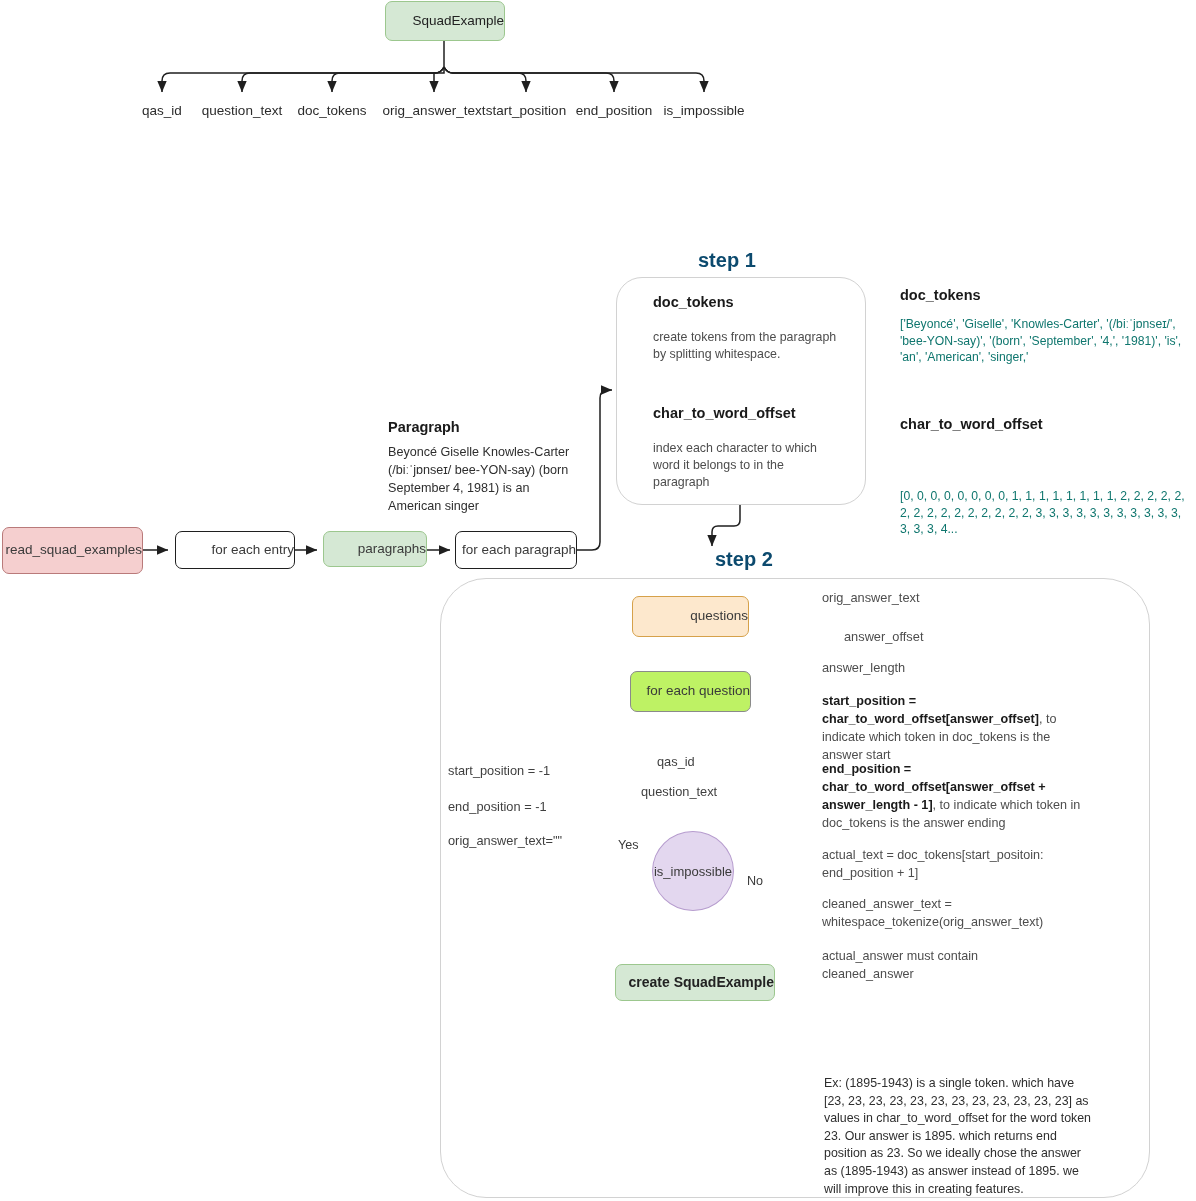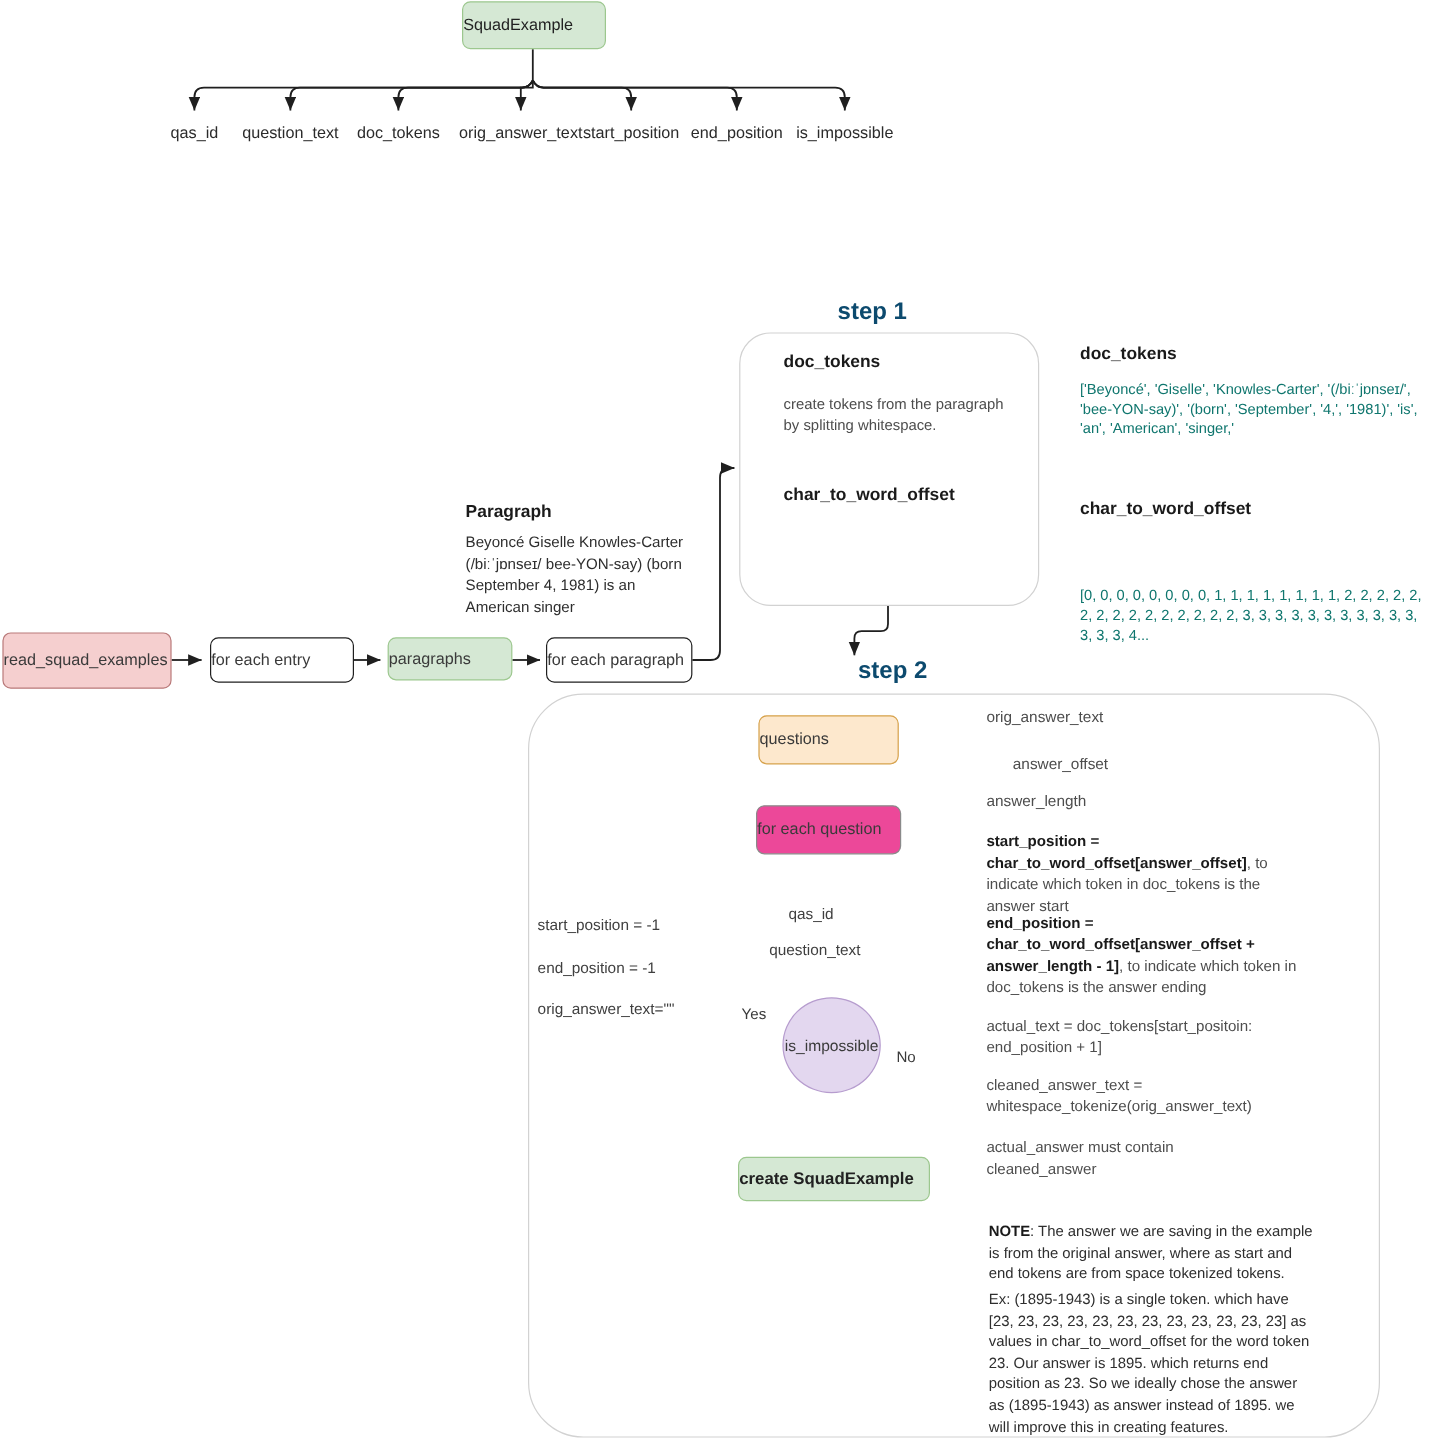--- a/index.html
+++ b/index.html
@@ -15,31 +15,31 @@
     overflow: hidden;
   }
   #canvas { position: absolute; inset: 0; }
   svg.wires {
     position: absolute; left: 0; top: 0;
     width: 1196px; height: 1201px;
     pointer-events: none;
   }
   .node {
     position: absolute;
-    display: flex; align-items: center; justify-content: flex-start;
+    display: flex; align-items: center; justify-content: flex-end;
     text-align: center;
     border-radius: 7px;
     font-size: 13.5px;
     line-height: 1.25;
     color: #3a3a3a;
   }
   .node.green  { background: #d5e8d4; border: 1.3px solid #9cc78e; }
   .node.red    { background: #f5cfcf; border: 1.3px solid #b97a7a; }
   .node.white  { background: #ffffff; border: 1.4px solid #1f1f1f; }
-  .node.whitegray { background: #ec4899; border: 1.4px solid #8a8a8a; }
+  .node.whitegray { background: #bef264; border: 1.4px solid #8a8a8a; }
   .node.orange { background: #fde8cd; border: 1.4px solid #d6a14a; }
   .node.bold   { font-weight: bold; color: #222; }
 
   .circle-node {
     position: absolute;
     border-radius: 50%;
     background: #e3d7ef;
     border: 1.3px solid #b69cce;
     display: flex; align-items: center; justify-content: center;
     font-size: 13px;
@@ -177,20 +177,21 @@
   </div>
 
   <div class="step-title" style="left:698px; top:249px;">step 1</div>
 
   <div class="rounded-panel" style="left:616px; top:277px; width:250px; height:228px;"></div>
 
   <div class="txt head" style="left:653px; top:293px;">doc_tokens</div>
   <div class="txt" style="left:653px; top:329px; width:186px;">create tokens from the paragraph by splitting whitespace.</div>
 
   <div class="txt head" style="left:653px; top:404px;">char_to_word_offset</div>
+  <div class="txt" style="left:653px; top:440px; width:178px;">index each character to which word it belongs to in the paragraph</div>
 
   <div class="txt head" style="left:900px; top:286px;">doc_tokens</div>
   <div class="txt mono-ish" style="left:900px; top:316px; width:288px;">['Beyoncé', 'Giselle', 'Knowles-Carter', '(/biːˈjɒnseɪ/', 'bee-YON-say)', '(born', 'September', '4,', '1981)', 'is', 'an', 'American', 'singer,'</div>
 
   <div class="txt head" style="left:900px; top:415px;">char_to_word_offset</div>
   <div class="txt mono-ish" style="left:900px; top:444px; width:292px;margin-top:44px;">[0, 0, 0, 0, 0, 0, 0, 0, 1, 1, 1, 1, 1, 1, 1, 1, 2, 2, 2, 2, 2, 2, 2, 2, 2, 2, 2, 2, 2, 2, 2, 3, 3, 3, 3, 3, 3, 3, 3, 3, 3, 3, 3, 3, 3, 4...</div>
 
   <div class="txt head" style="left:388px; top:418px;">Paragraph</div>
   <div class="txt dark" style="left:388px; top:444px; width:190px; font-size:12.6px; line-height:1.42;">Beyoncé Giselle Knowles-Carter (/biːˈjɒnseɪ/ bee-YON-say) (born September 4, 1981) is an American singer</div>
 
@@ -242,17 +243,16 @@
   <div class="txt" style="left:822px; top:761px; width:272px; font-size:12.6px; line-height:1.42;"><b>end_position =</b><br><b>char_to_word_offset[answer_offset + answer_length - 1]</b><span>, to indicate which token in doc_tokens is the answer ending</span></div>
 
   <div class="txt" style="left:822px; top:847px; width:268px; font-size:12.6px; line-height:1.42;">actual_text = doc_tokens[start_positoin: end_position + 1]</div>
   <div class="txt" style="left:822px; top:948px; width:200px; font-size:12.6px; line-height:1.42;">actual_answer must contain cleaned_answer</div>
   <div class="txt" style="left:822px; top:896px; width:270px; font-size:12.6px; line-height:1.42;">cleaned_answer_text = whitespace_tokenize(orig_answer_text)</div>
 
   <div class="node green bold" style="left:615px; top:964px; width:160px; height:37px; font-size:14px;">
     <span>create SquadExample</span>
   </div>
 
-  <div class="txt dark" style="left:824px; top:1018px; width:272px; font-size:12.4px; line-height:1.42;"><b>NOTE</b><span>: The answer we are saving in the example is from the original answer, where as start and end tokens are from space tokenized tokens.</span></div>
 
   <div class="txt dark" style="left:824px; top:1075px; width:272px; font-size:12.4px; line-height:1.42;">Ex: (1895-1943) is a single token. which have [23, 23, 23, 23, 23, 23, 23, 23, 23, 23, 23, 23] as values in char_to_word_offset for the word token 23. Our answer is 1895. which returns end position as 23. So we ideally chose the answer as (1895-1943) as answer instead of 1895. we will improve this in creating features.</div>
 
 </div>
 
 </body></html>

